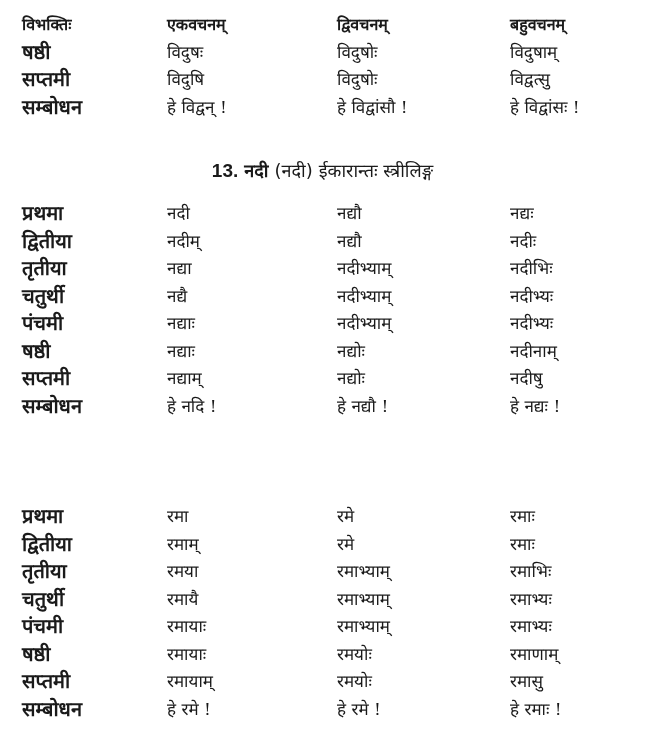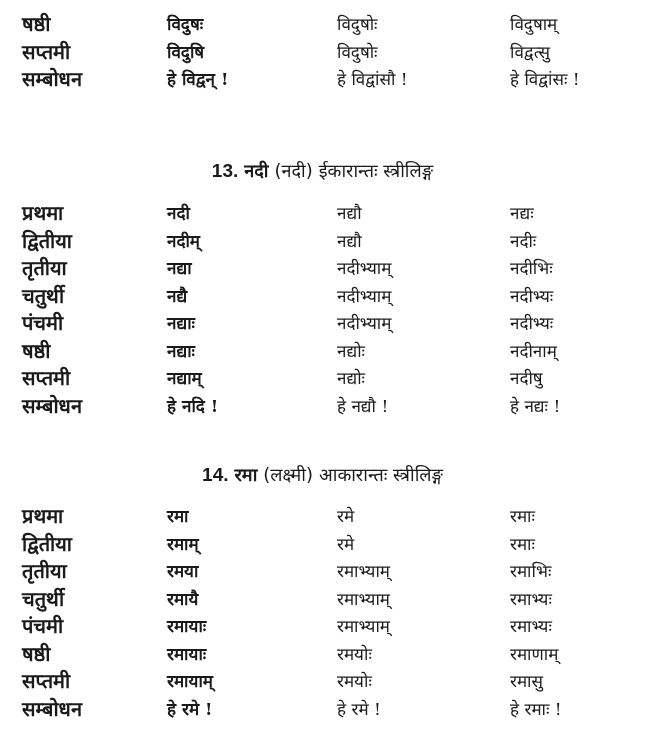--- a/index.html
+++ b/index.html
@@ -31,21 +31,21 @@
     height: 27.5px;
     font-size: 17px;
     line-height: 27.5px;
     white-space: nowrap;
   }
   .cell {
     position: absolute;
     top: 0;
   }
   .c0 { left: 22px; font-weight: bold; font-family: "DejaVu Sans", "Liberation Sans", sans-serif; font-size: 20px; }
-  .c1 { left: 167px; font-weight: bold; }
+  .c1 { left: 167px; }
   .c2 { left: 337px; }
   .c3 { left: 510px; }
   .row.head .cell { font-weight: bold; font-family: "DejaVu Sans", "Liberation Sans", sans-serif; font-size: 16px; }
 
   .heading {
     position: absolute;
     left: 0;
     width: 645px;
     text-align: center;
     font-size: 18px;
@@ -61,20 +61,26 @@
   #tbl-13 { top: 200px; }
   #heading-14 { top: 462px; }
   #tbl-14 { top: 503px; }
 </style>
 </head>
 <body>
 
 <div class="page">
 
   <div class="table" id="tbl-top">
+    <div class="row head">
+      <span class="cell c0">विभक्तिः</span>
+      <span class="cell c1">एकवचनम्</span>
+      <span class="cell c2">द्विवचनम्</span>
+      <span class="cell c3">बहुवचनम्</span>
+    </div>
     <div class="row">
       <span class="cell c0">षष्ठी</span>
       <span class="cell c1">विदुषः</span>
       <span class="cell c2">विदुषोः</span>
       <span class="cell c3">विदुषाम्</span>
     </div>
     <div class="row">
       <span class="cell c0">सप्तमी</span>
       <span class="cell c1">विदुषि</span>
       <span class="cell c2">विदुषोः</span>
@@ -136,23 +142,20 @@
       <span class="cell c3">नदीषु</span>
     </div>
     <div class="row">
       <span class="cell c0">सम्बोधन</span>
       <span class="cell c1">हे नदि !</span>
       <span class="cell c2">हे नद्यौ !</span>
       <span class="cell c3">हे नद्यः !</span>
     </div>
   </div>
 
-  <div class="heading" id="heading-14">
-    <span class="num">14.</span><span class="gap"></span><span class="word">रमा</span><span class="gap"></span><span>(लक्ष्मी)</span><span class="gap"></span><span>आकारान्तः स्त्रीलिङ्ग</span>
-  </div>
 
   <div class="table" id="tbl-14">
     <div class="row">
       <span class="cell c0">प्रथमा</span>
       <span class="cell c1">रमा</span>
       <span class="cell c2">रमे</span>
       <span class="cell c3">रमाः</span>
     </div>
     <div class="row">
       <span class="cell c0">द्वितीया</span>

